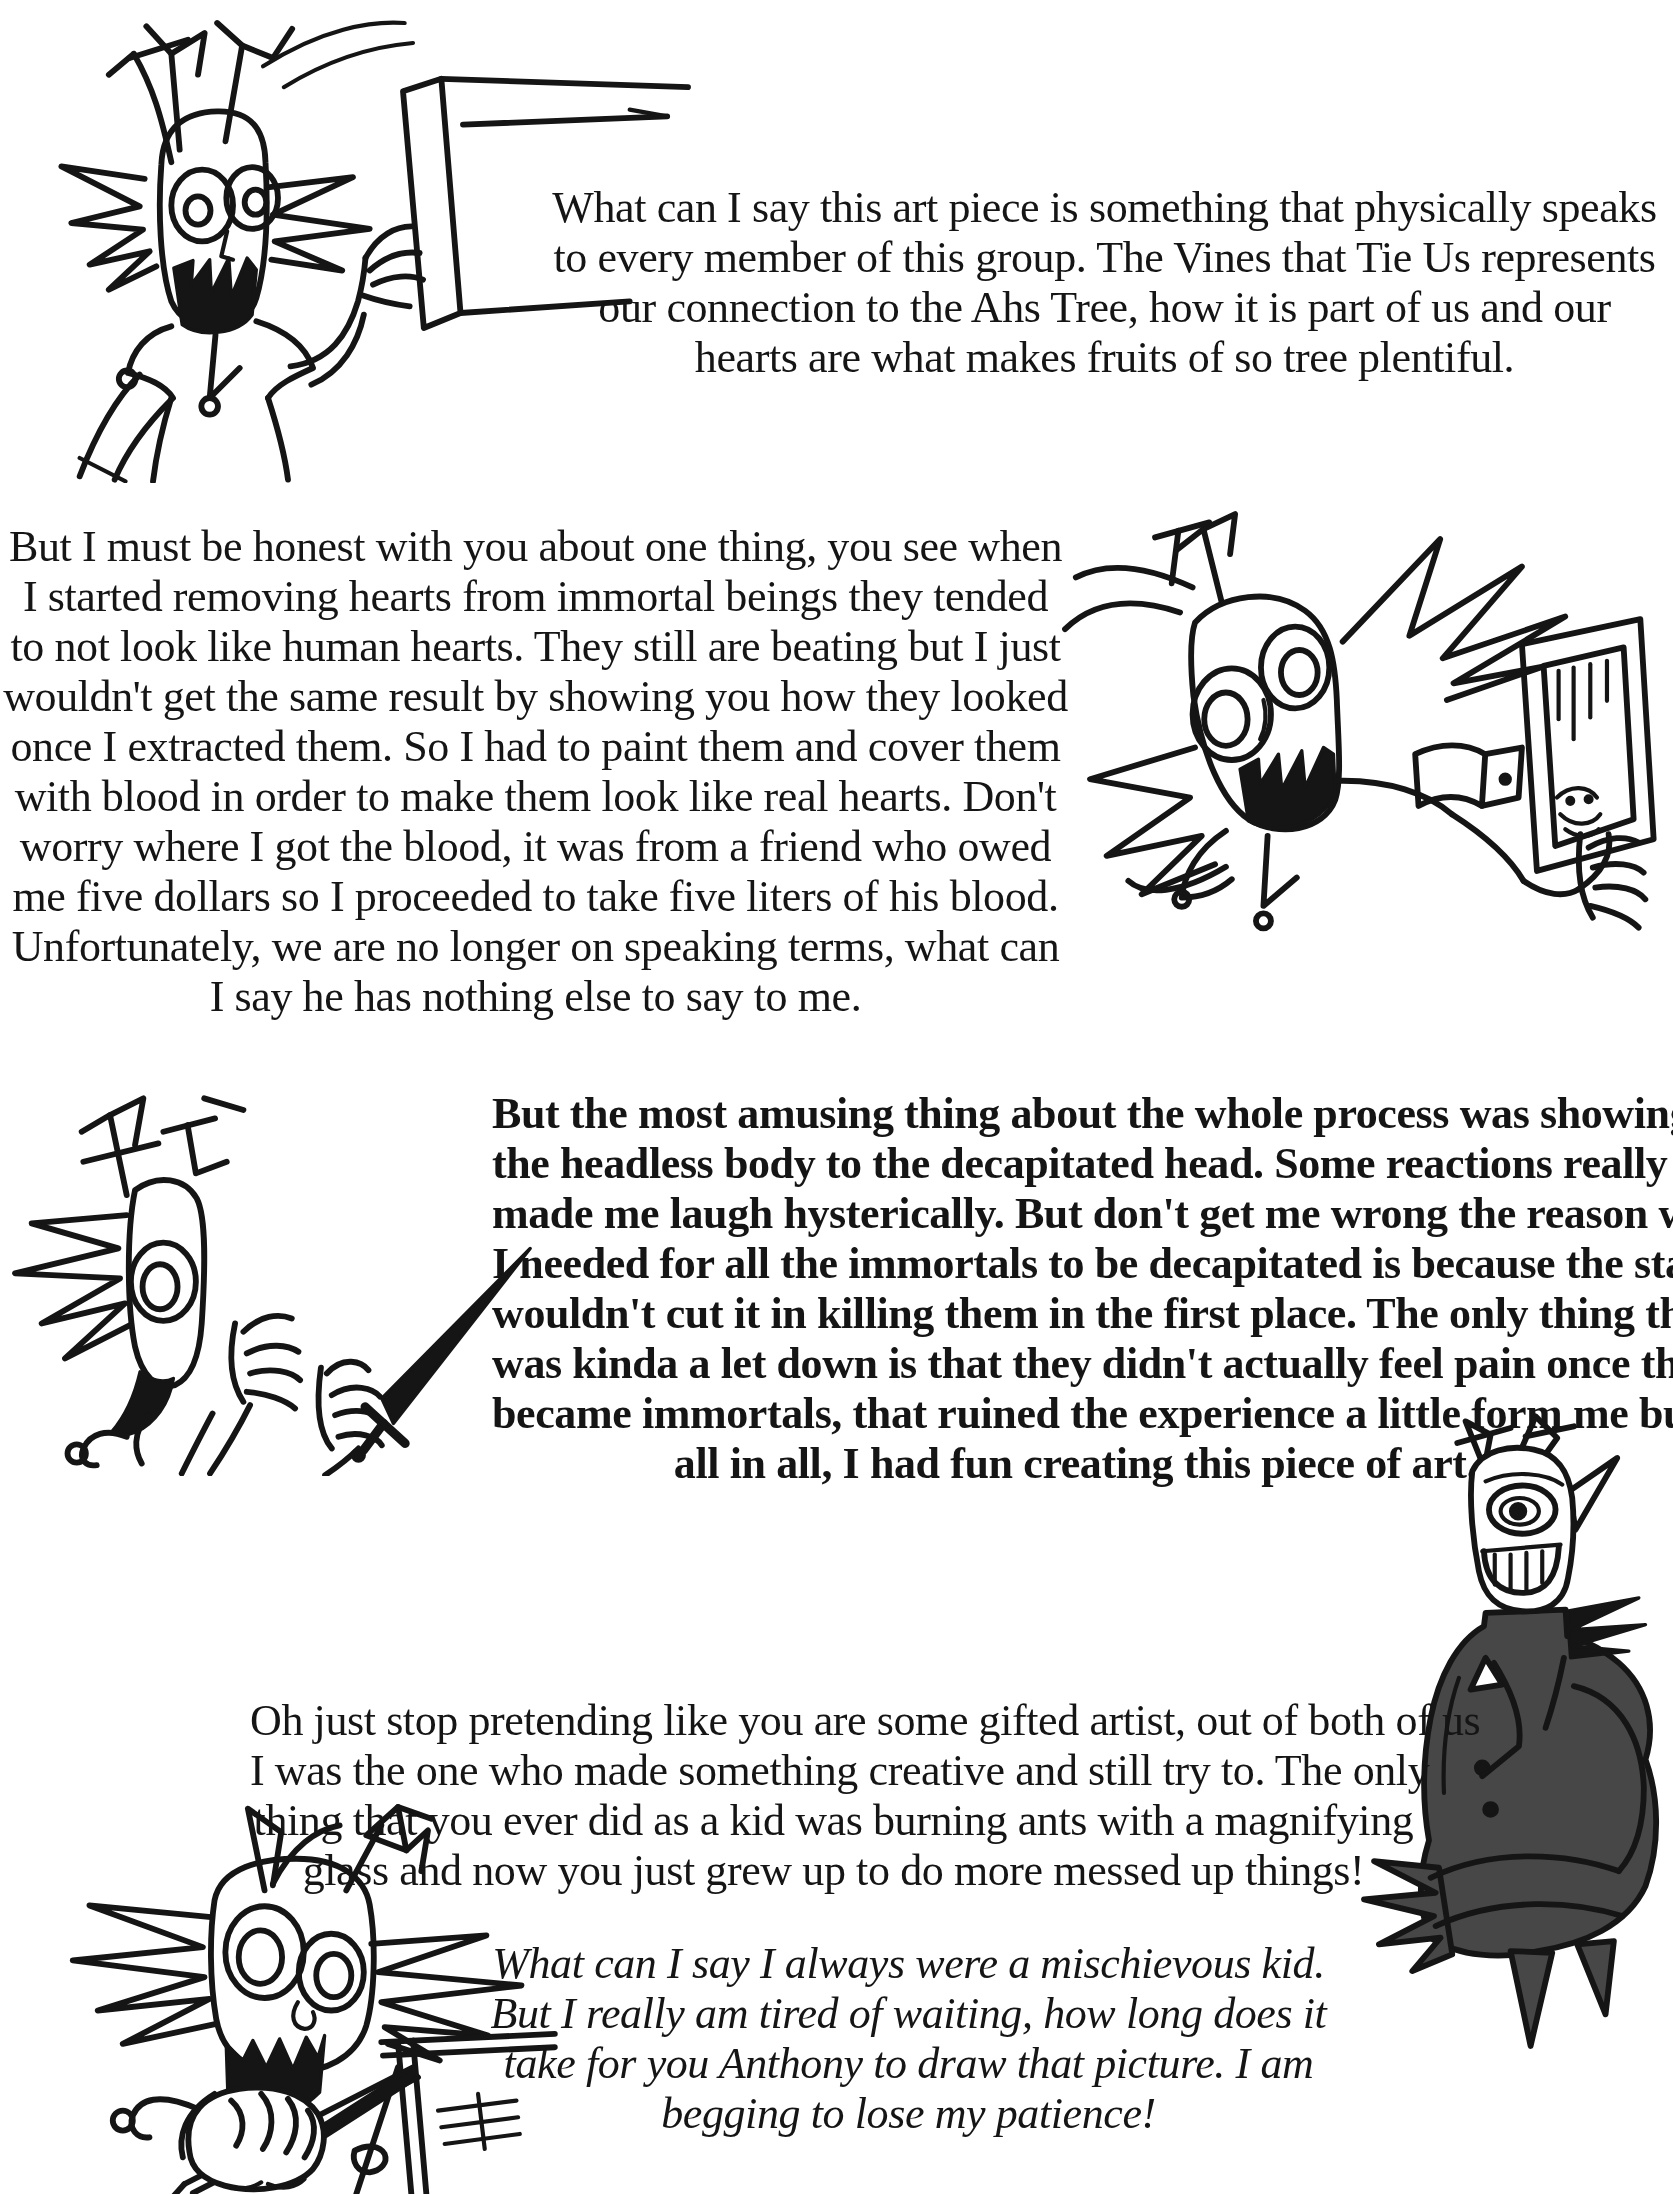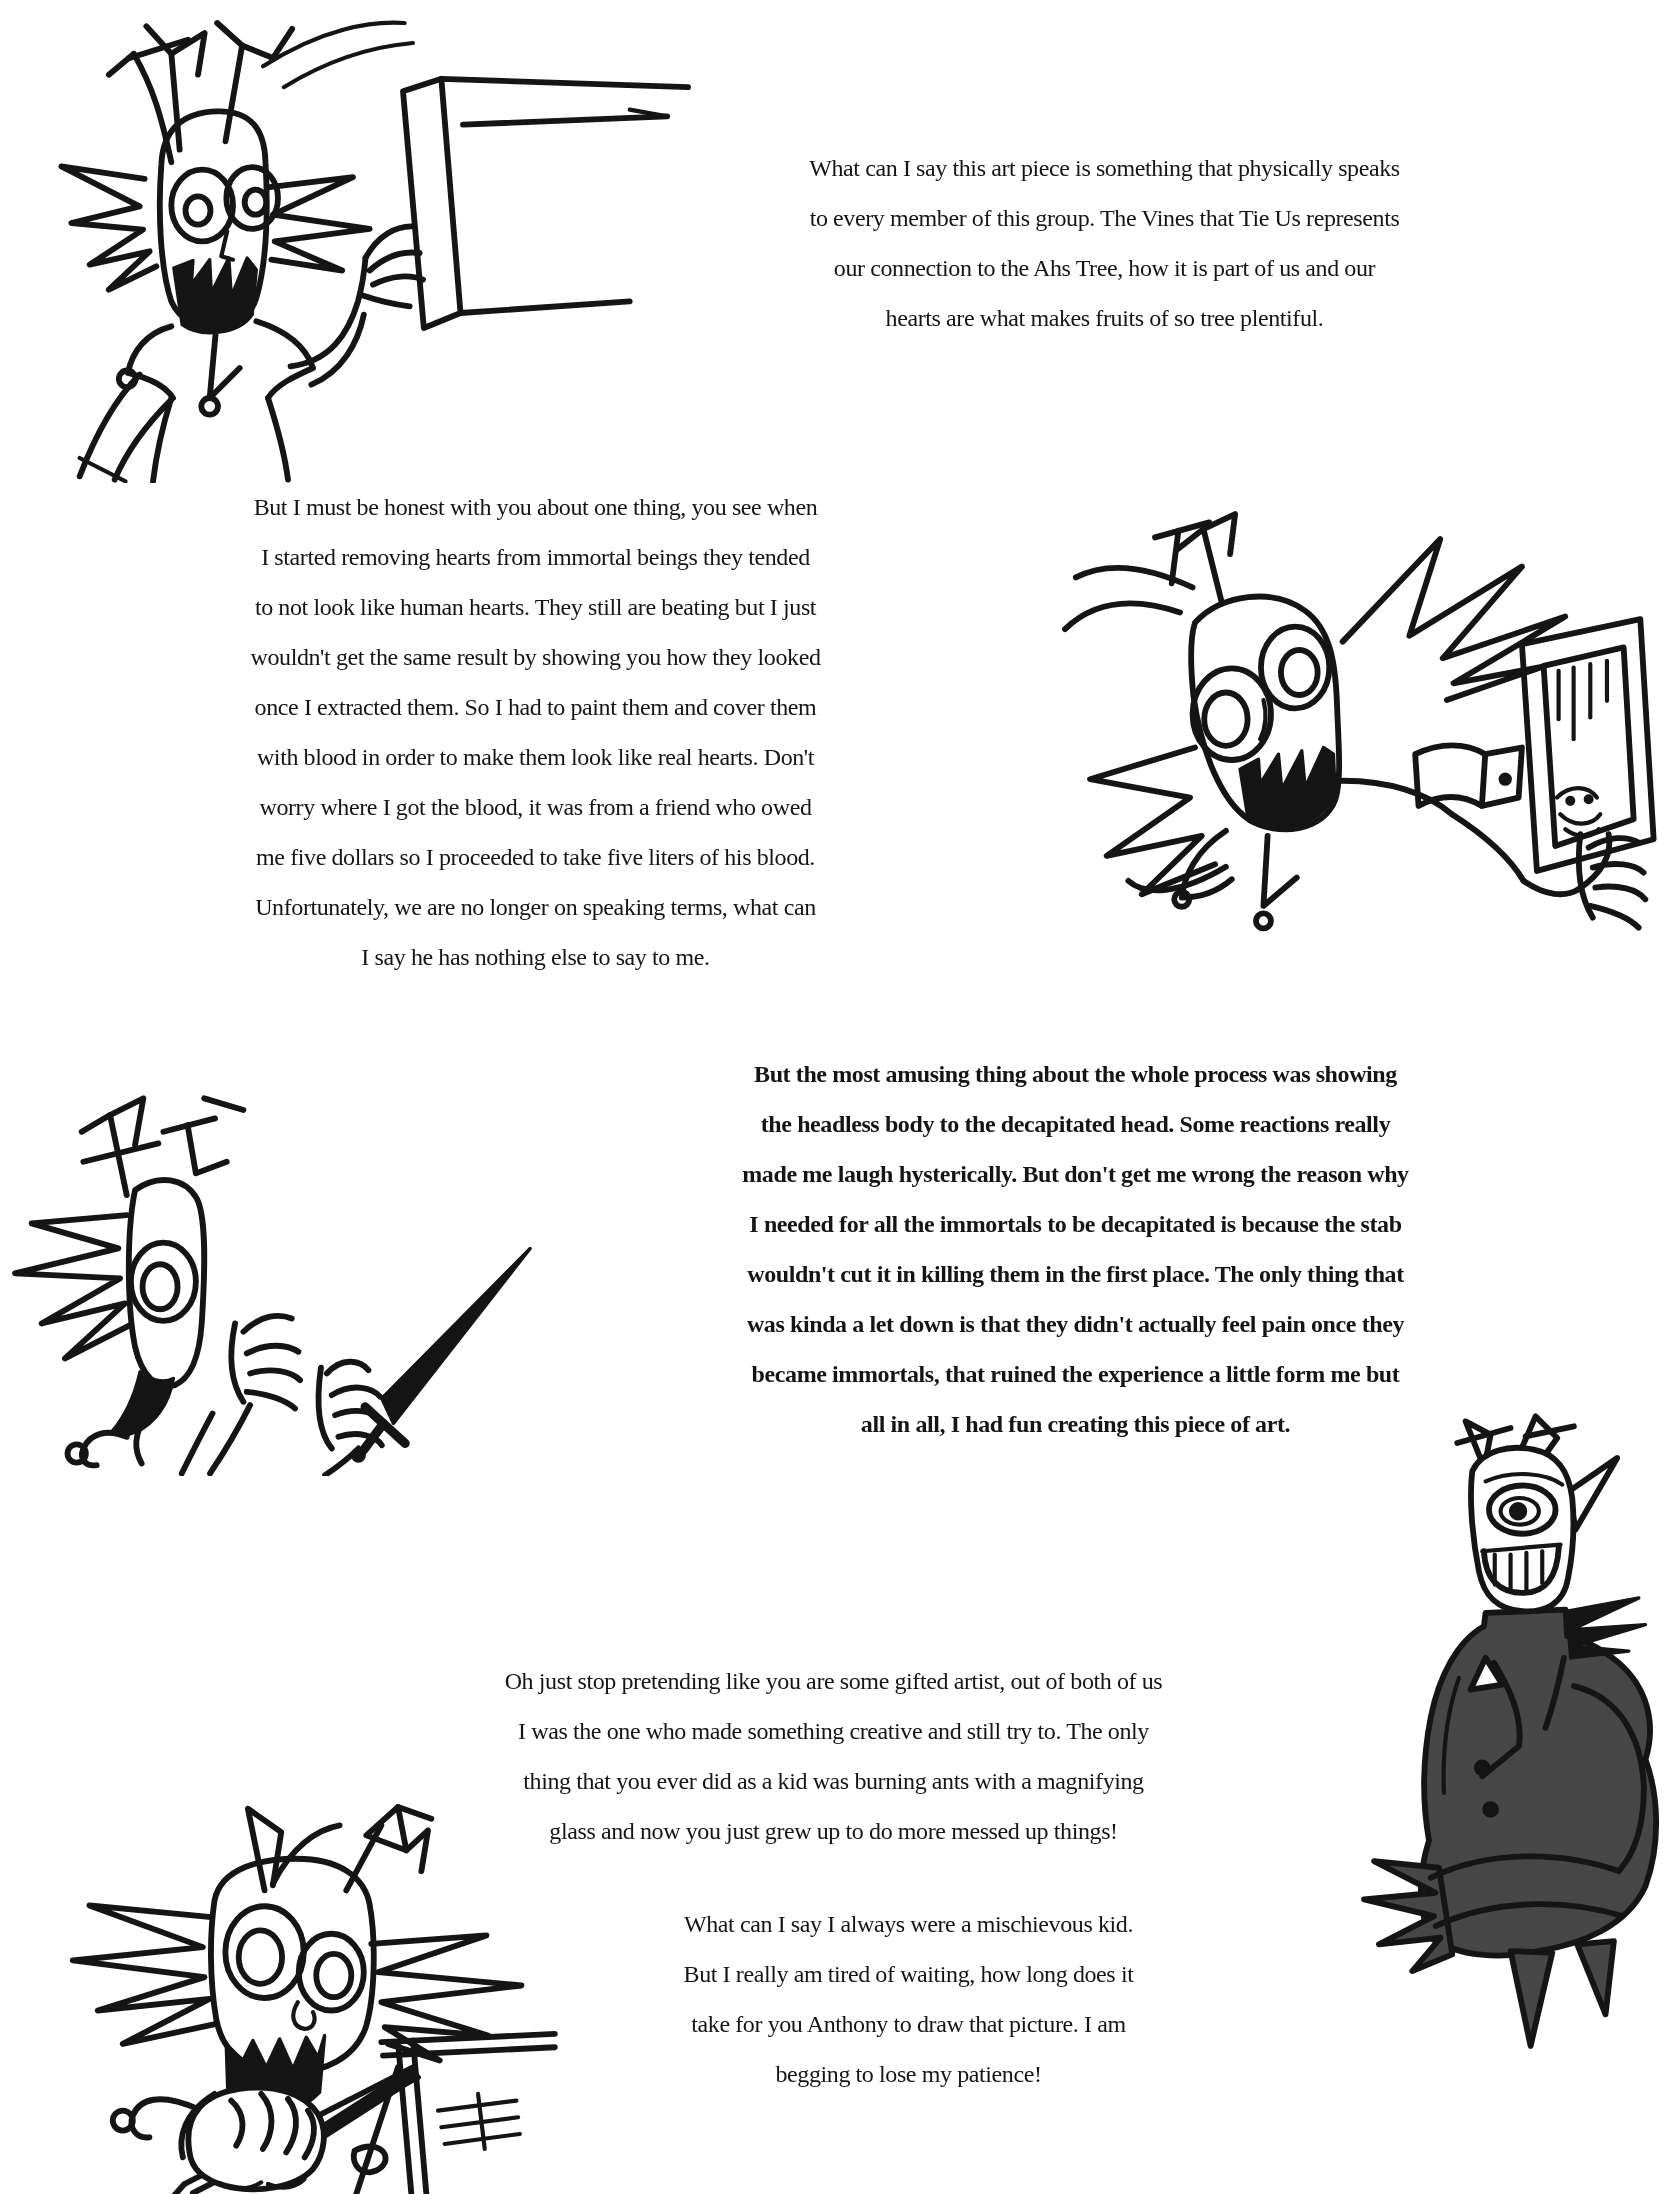--- a/index.html
+++ b/index.html
@@ -6,25 +6,26 @@
   .page{
     position:relative;
     width:1673px;height:2194px;
     background:#ffffff;
     overflow:hidden;
     font-family:"Liberation Serif", serif;
   }
   .speech{
     position:absolute;
     color:#151515;
-    font-size:24px;
+    font-size:44px;
     line-height:50px;
     letter-spacing:-0.4px;
     text-align:center;
     white-space:pre;
+    margin-top:40px;
   }
   .illus{position:absolute;}
   .illus svg{display:block;width:100%;height:100%;}
   .ink{stroke:#151515;fill:none;stroke-linecap:round;stroke-linejoin:round;}
   .w7{stroke-width:7;}
   .w5{stroke-width:5;}
   .w10{stroke-width:11;}
   .fillink{fill:#151515;stroke:#151515;stroke-width:4;stroke-linejoin:round;}
   .fillwhite{fill:#ffffff;stroke:#151515;stroke-width:7;stroke-linejoin:round;}
   .fillgray{fill:#474747;stroke:#151515;stroke-width:7;stroke-linejoin:round;}
@@ -256,21 +257,21 @@
       <path class="ink w7" d="M86,560 C160,524 250,530 312,552"></path>
       <path class="ink w7" d="M92,618 C170,582 258,588 316,606"></path>
     </svg>
   </div>
 
   <div class="speech" style="left:250px;top:1656px;width:1167px;">Oh just stop pretending like you are some gifted artist, out of both of us
 I was the one who made something creative and still try to. The only
 thing that you ever did as a kid was burning ants with a magnifying
 glass and now you just grew up to do more messed up things!</div>
 
-  <div class="speech" style="left:454px;top:1899px;width:909px;">What can I say I always were a mischievous kid.
+  <div class="speech" style="left:454px;top:1899px;width:909px;font-style:italic;">What can I say I always were a mischievous kid.
 But I really am tired of waiting, how long does it
 take for you Anthony to draw that picture. I am
 begging to lose my patience!</div>
 
   <div class="illus" style="left:21px;top:1792px;width:538px;height:402px;">
     <svg viewBox="0 0 645 482">
 
       <path class="ink w7" d="M292,118 L272,20 L312,48 L302,112"></path>
       <path class="ink w7" d="M302,110 C325,65 355,45 382,40"></path>
       <path class="ink w7" d="M390,118 L432,40"></path>

